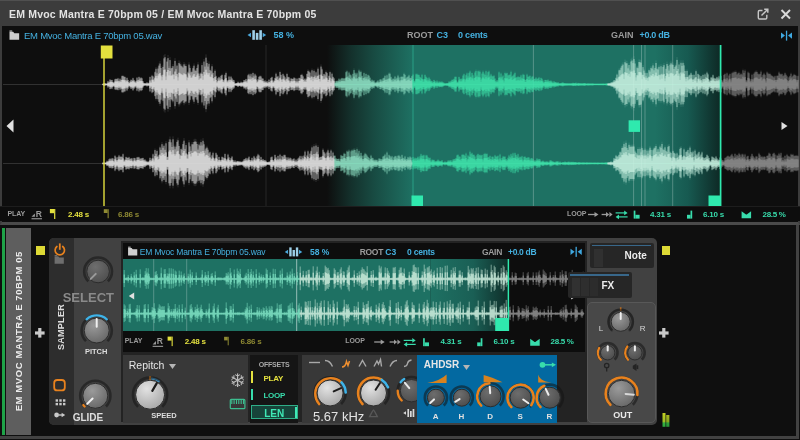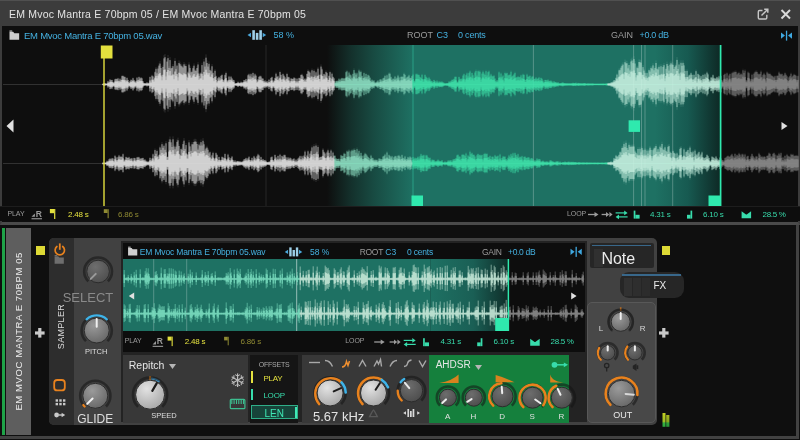--- a/index.html
+++ b/index.html
@@ -1,17 +1,17 @@
 <!DOCTYPE html>
 <html><head><meta charset="utf-8"><style>
 *{margin:0;padding:0;box-sizing:border-box}
 html,body{width:800px;height:440px;background:#0f0f0f;font-family:"Liberation Sans",sans-serif;overflow:hidden}
 .abs{position:absolute}
 .cy{color:#45b1e0}.gy{color:#9b9b9b}.yl{color:#e4e13f}.ol{color:#8f8a33}.tl{color:#38dcac}
-.b{font-weight:normal}
+.b{font-weight:bold}
 </style></head><body>
 <div class="abs" style="left:0;top:0;width:800px;height:440px;background:#0f0f0f">
 <div class="abs" style="left:0;top:0;width:800px;height:225px;background:#0e0e0e;border-left:2px solid #3c3c3c;border-right:2px solid #3c3c3c;border-bottom:3px solid #4a4a4a">
 <div class="abs" style="left:-2px;top:0;width:800px;height:26px;background:#3c3c3c;border-top:1px solid #505050">
 <div class="abs b" style="left:9px;top:7px;font-size:10.5px;letter-spacing:0.2px;color:#e3e3e3">EM Mvoc Mantra E 70bpm 05 / EM Mvoc Mantra E 70bpm 05</div>
 <svg class="abs" style="left:756px;top:6px" width="40" height="16" viewBox="0 0 40 16">
           <path d="M6.5 3.5H3.5a1.2 1.2 0 0 0-1.2 1.2v6.1a1.2 1.2 0 0 0 1.2 1.2h6.1a1.2 1.2 0 0 0 1.2-1.2V7.8" fill="none" stroke="#c6c6c6" stroke-width="1.4"></path>
           <line x1="5.5" y1="8.5" x2="11.3" y2="2.7" stroke="#c6c6c6" stroke-width="1.5"></line>
           <polyline points="8.2,2.2 11.8,2.2 11.8,5.8" fill="none" stroke="#c6c6c6" stroke-width="1.5"></polyline>
           <line x1="25.5" y1="3" x2="34" y2="11.5" stroke="#d8d8d8" stroke-width="2"></line>
@@ -204,21 +204,21 @@
           <path d="M11.6 81.3A15.1 15.1 0 0 1 31.8 81.3" fill="none" stroke="#3fb3e8" stroke-width="2.4" stroke-linecap="round"></path>
           <circle cx="21.7" cy="92.5" r="12.5" fill="url(#kg)" stroke="#2c2c2c" stroke-width="1"></circle>
           <line x1="21.7" y1="88.8" x2="21.7" y2="81.0" stroke="#f0f0f0" stroke-width="2.0" stroke-linecap="round"></line>
 <path d="M9.6 168.5A15.1 15.1 0 1 1 31.0 168.5" fill="none" stroke="rgba(20,20,20,0.55)" stroke-width="2.6" stroke-linecap="butt"></path>
           <path d="M9.6 168.5A15.1 15.1 0 0 1 8.4 167.1" fill="none" stroke="#e8821e" stroke-width="2.4" stroke-linecap="round"></path>
           <circle cx="20.3" cy="157.8" r="12.5" fill="url(#kg)" stroke="#2c2c2c" stroke-width="1"></circle>
           <line x1="17.6" y1="160.5" x2="12.2" y2="165.9" stroke="#f0f0f0" stroke-width="2.0" stroke-linecap="round"></line>
 </svg>
 <div class="abs b" style="left:14px;top:51.5px;width:45px;text-align:center;font-size:13px;color:#8a8a8a">SELECT</div>
 <div class="abs b" style="left:25px;top:108.5px;width:45px;text-align:center;font-size:7.5px;color:#dedede">PITCH</div>
-<div class="abs b" style="left:24px;top:174px;width:45px;text-align:center;font-size:12px;color:#dedede">GLIDE</div>
+<div class="abs b" style="left:24px;top:174px;width:45px;text-align:left;font-size:10px;color:#dedede">GLIDE</div>
 <div class="abs" style="left:72.3px;top:2.8px;width:465.7px;height:181px;background:#232323"></div>
 <div class="abs" style="left:74.1px;top:4.8px;width:461.9px;height:109.2px;background:#0d0d0d">
 <svg class="abs" style="left:0;top:0" width="461.9" height="16.2" viewBox="0 0 461.9 16.2">
 <path d="M4.9 4.9h3.5l1.1 1.3h4.6v6.3h-9.2z" fill="#cfcfcf"></path>
             <rect x="4.9" y="3.7" width="2.6" height="1.0" fill="#cfcfcf"></rect>
 <polygon points="161.7,8.9 165.0,6.800000000000001 165.0,11.0" fill="#4aa8dc"></polygon>
             <rect x="166.2" y="4.4" width="2.4" height="9.0" fill="#9ecfe8"></rect>
             <rect x="169.5" y="7.0" width="2.4" height="6.4" fill="#9ecfe8"></rect>
             <rect x="172.8" y="4.4" width="2.4" height="9.0" fill="#9ecfe8"></rect>
             <polygon points="179.25,8.9 175.95,6.800000000000001 175.95,11.0" fill="#4aa8dc"></polygon>
@@ -369,21 +369,21 @@
             <line x1="107.3" y1="33.1" x2="102.9" y2="27.8" stroke="#e8e8e8" stroke-width="2.0" stroke-linecap="round"></line>
 <path d="M67.6 61.6Q71 55 71.5 55Q72 55 75.3 61.6Z" fill="none" stroke="#585858" stroke-width="1.4"></path>
 <polygon points="101.2,58 104,56.2 104,59.8" fill="#d9d9d9"></polygon>
 <rect x="105.4" y="54" width="1.7" height="8" fill="#d9d9d9"></rect>
 <rect x="108.0" y="56" width="1.7" height="6" fill="#d9d9d9"></rect>
 <rect x="110.6" y="54" width="1.7" height="8" fill="#d9d9d9"></rect>
 <polygon points="118,58 115.2,56.2 115.2,59.8" fill="#d9d9d9"></polygon>
 </svg>
 <div class="abs" style="left:11px;top:53.5px;font-size:13px;color:#e3e3e3">5.67 kHz</div>
 </div>
-<div class="abs" style="left:380px;top:117px;width:140px;height:68px;background:#15803d">
+<div class="abs" style="left:368px;top:117px;width:140px;height:68px;background:#0369a1">
 <div class="abs b" style="left:7px;top:4px;font-size:10px;color:#e6e6e6">AHDSR</div>
 <svg class="abs" style="left:46px;top:9.5px" width="8" height="6">
             <polygon points="0,0 7,0 3.5,5" fill="#b5b5b5"></polygon>
           </svg>
 <svg class="abs" style="left:0;top:0;overflow:visible" width="136" height="68" viewBox="0 0 136 68">
 <circle cx="125.5" cy="9.8" r="2.9" fill="#38dcac"></circle>
             <line x1="128" y1="9.8" x2="135" y2="9.8" stroke="#38dcac" stroke-width="1.5"></line>
             <polygon points="139,9.8 134.8,7.4 134.8,12.2" fill="#38dcac"></polygon>
 <path d="M10.2 28 Q23 26 29.6 19.5 L29.6 28 Z" fill="#d8821e"></path>
 <path d="M66.6 27.3 L66.6 20 Q74.5 22 85.5 27.3 Z" fill="#d8821e"></path>
@@ -409,23 +409,23 @@
 </svg>
 <div class="abs b" style="left:12.4px;top:56.5px;width:13px;text-align:center;font-size:8px;color:#e0e0e0">A</div>
 <div class="abs b" style="left:38.3px;top:56.5px;width:13px;text-align:center;font-size:8px;color:#e0e0e0">H</div>
 <div class="abs b" style="left:67px;top:56.5px;width:13px;text-align:center;font-size:8px;color:#e0e0e0">D</div>
 <div class="abs b" style="left:97.1px;top:56.5px;width:13px;text-align:center;font-size:8px;color:#e0e0e0">S</div>
 <div class="abs b" style="left:126.3px;top:56.5px;width:13px;text-align:center;font-size:8px;color:#e0e0e0">R</div>
 </div>
 <div class="abs" style="left:541.1px;top:4.7px;width:64.3px;height:25.6px;background:#262626;border-radius:2px">
           <div class="abs" style="left:2.5px;top:2.4px;width:59px;height:1.4px;background:#38678a"></div>
           <div class="abs" style="left:4.5px;top:6px;width:9px;height:18px;background:#303030"></div>
-          <div class="abs b" style="left:0;top:7.5px;width:57px;text-align:center;font-size:16px;color:#ececec">Note</div>
+          <div class="abs b" style="left:0;top:7.5px;width:57px;text-align:right;font-size:10px;color:#ececec">Note</div>
         </div>
-<div class="abs" style="left:571px;top:34px;width:64.3px;height:25.8px;background:#262626;border-radius:9px">
+<div class="abs" style="left:519px;top:34px;width:64.3px;height:25.8px;background:#262626;border-radius:2px">
           <div class="abs" style="left:2.5px;top:2.4px;width:59px;height:1.4px;background:#38678a"></div>
           <div class="abs" style="left:4.5px;top:6px;width:8px;height:18px;background:#313131"></div>
           <div class="abs" style="left:13.5px;top:6px;width:8px;height:18px;background:#2e2e2e"></div>
           <div class="abs" style="left:22.5px;top:6px;width:8px;height:18px;background:#2c2c2c"></div>
           <div class="abs b" style="left:8px;top:7.5px;width:64.3px;text-align:center;font-size:10px;color:#ececec">FX</div>
         </div>
 <div class="abs" style="left:538.6px;top:64.4px;width:68.7px;height:120.2px;background:#484848;border-radius:5px;border:1px solid #585858">
 <svg class="abs" style="left:-1px;top:-1px" width="68.7" height="120.2" viewBox="0 0 68.7 120.2">
 <path d="M25.0 28.5A12.3 12.3 0 1 1 42.4 28.5" fill="none" stroke="#3a3a3a" stroke-width="2.2" stroke-linecap="round"></path>
 <line x1="33.7" y1="5.5" x2="33.7" y2="8.8" stroke="#e8821e" stroke-width="1.6"></line>

